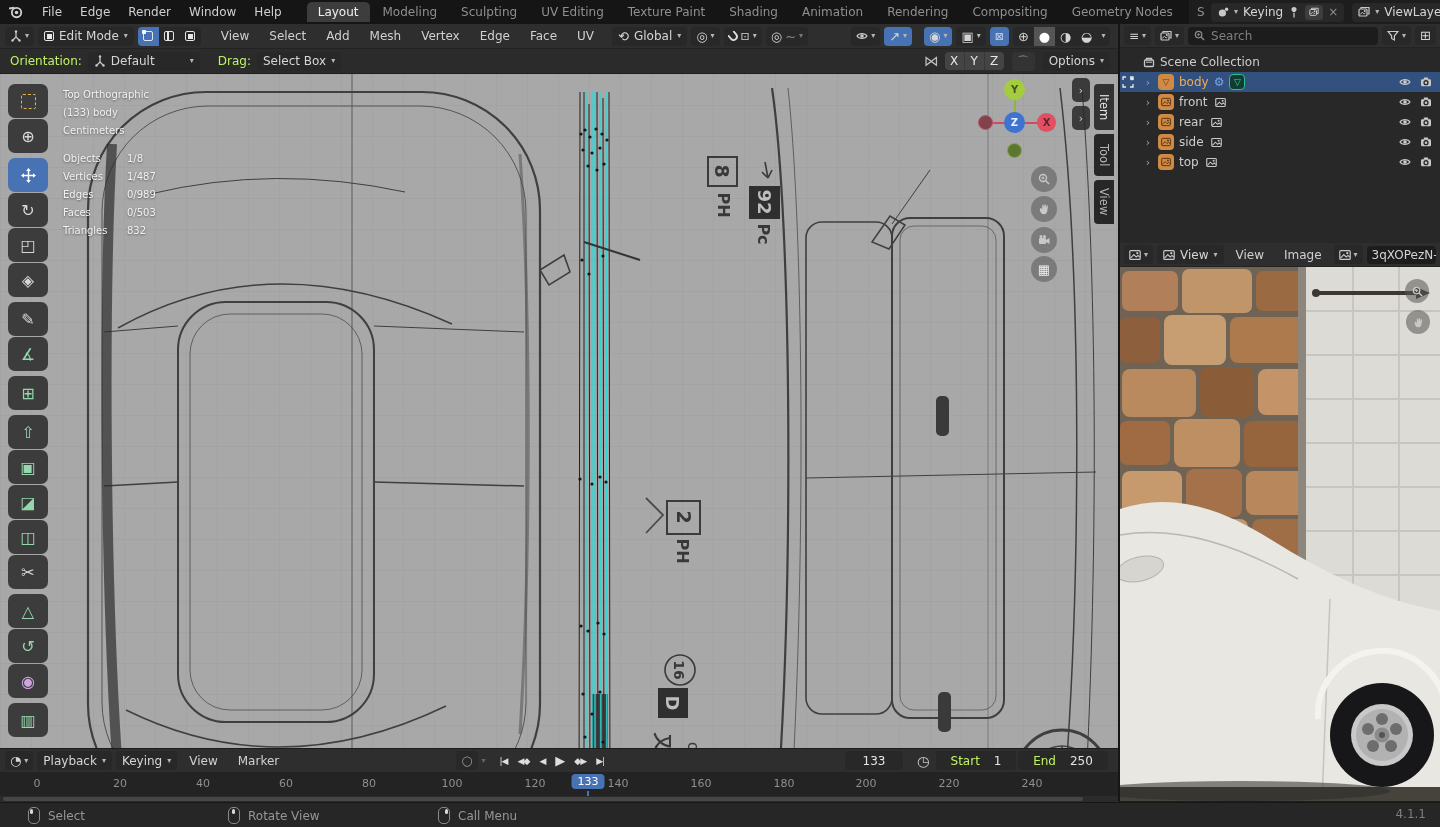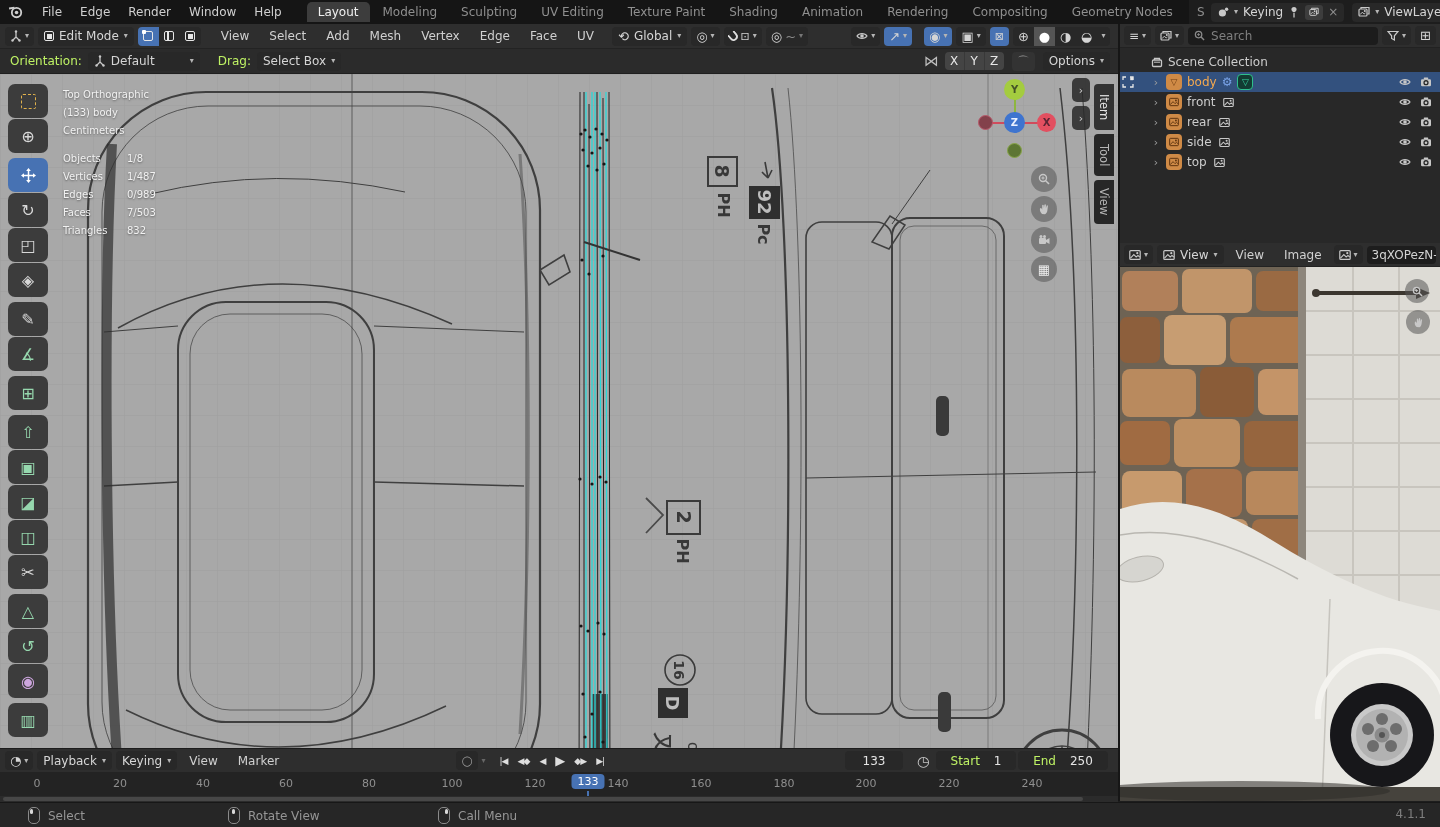--- a/index.html
+++ b/index.html
@@ -58,21 +58,21 @@
   
   .vtab{position:absolute;left:1094px;width:20px;writing-mode:vertical-rl;display:flex;align-items:center;justify-content:center;background:#272727;color:#b5b5b5;border-radius:4px 0 0 4px;font-size:11.5px;}
   .vtab.on{background:#323232;color:#e2e2e2;}
   .handle{position:absolute;left:1072px;width:18px;height:24px;background:rgba(40,40,40,.85);border-radius:5px;color:#cfcfcf;display:flex;align-items:center;justify-content:center;font-size:11px;}
   
   #outliner{left:1118px;top:24px;width:322px;height:219px;background:#282828;border-left:2px solid #161616;box-sizing:border-box;}
   #outliner .hd{height:24px;background:#2e2e2e;display:flex;align-items:center;gap:4px;padding:0 4px;border-bottom:1px solid #222;box-sizing:border-box;}
   #srch{flex:1;display:flex;align-items:center;gap:4px;background:#1c1c1c;border-radius:4px;height:18px;padding:0 6px;}
   #srch input{background:transparent;border:none;outline:none;color:#cfcfcf;width:100%;font-family:inherit;font-size:12px;}
   #srch input::placeholder{color:#7f7f7f;}
-  .orow{display:flex;align-items:center;gap:5px;height:20px;padding-left:12px;position:relative;}
+  .orow{display:flex;align-items:center;gap:5px;height:20px;padding-left:4px;position:relative;}
   .orow.sel{background:#33517e;}
   .oname{color:#cdcdcd;}
   .oname.active{color:#f4a94f;}
   .oexp{color:#9f9f9f;font-size:11px;width:10px;text-align:center;}
   .obico{width:16px;height:16px;border-radius:4px;background:#cf8a46;display:flex;align-items:center;justify-content:center;font-size:9px;color:#6e3c12;flex:none;}
   .odata{width:16px;height:16px;border-radius:4px;display:flex;align-items:center;justify-content:center;font-size:9px;flex:none;}
   .odata.mesh{background:#123c33;border:1px solid #2fbf8d;color:#38d9a2;box-sizing:border-box;}
   .odata.img{color:#d98794;}
   .rowicons{margin-left:auto;display:flex;gap:9px;padding-right:8px;}
   
@@ -492,21 +492,21 @@
     <div class="st">
           <b>Vertices</b>
           <span>1/487</span>
         </div>
     <div class="st">
           <b>Edges</b>
           <span>0/989</span>
         </div>
     <div class="st">
           <b>Faces</b>
-          <span>7/503</span>
+          <span>0/503</span>
         </div>
     <div class="st">
           <b>Triangles</b>
           <span>832</span>
         </div>
   </div>
 
   
   <div id="tools" class="abs">
     <span class="tool">

